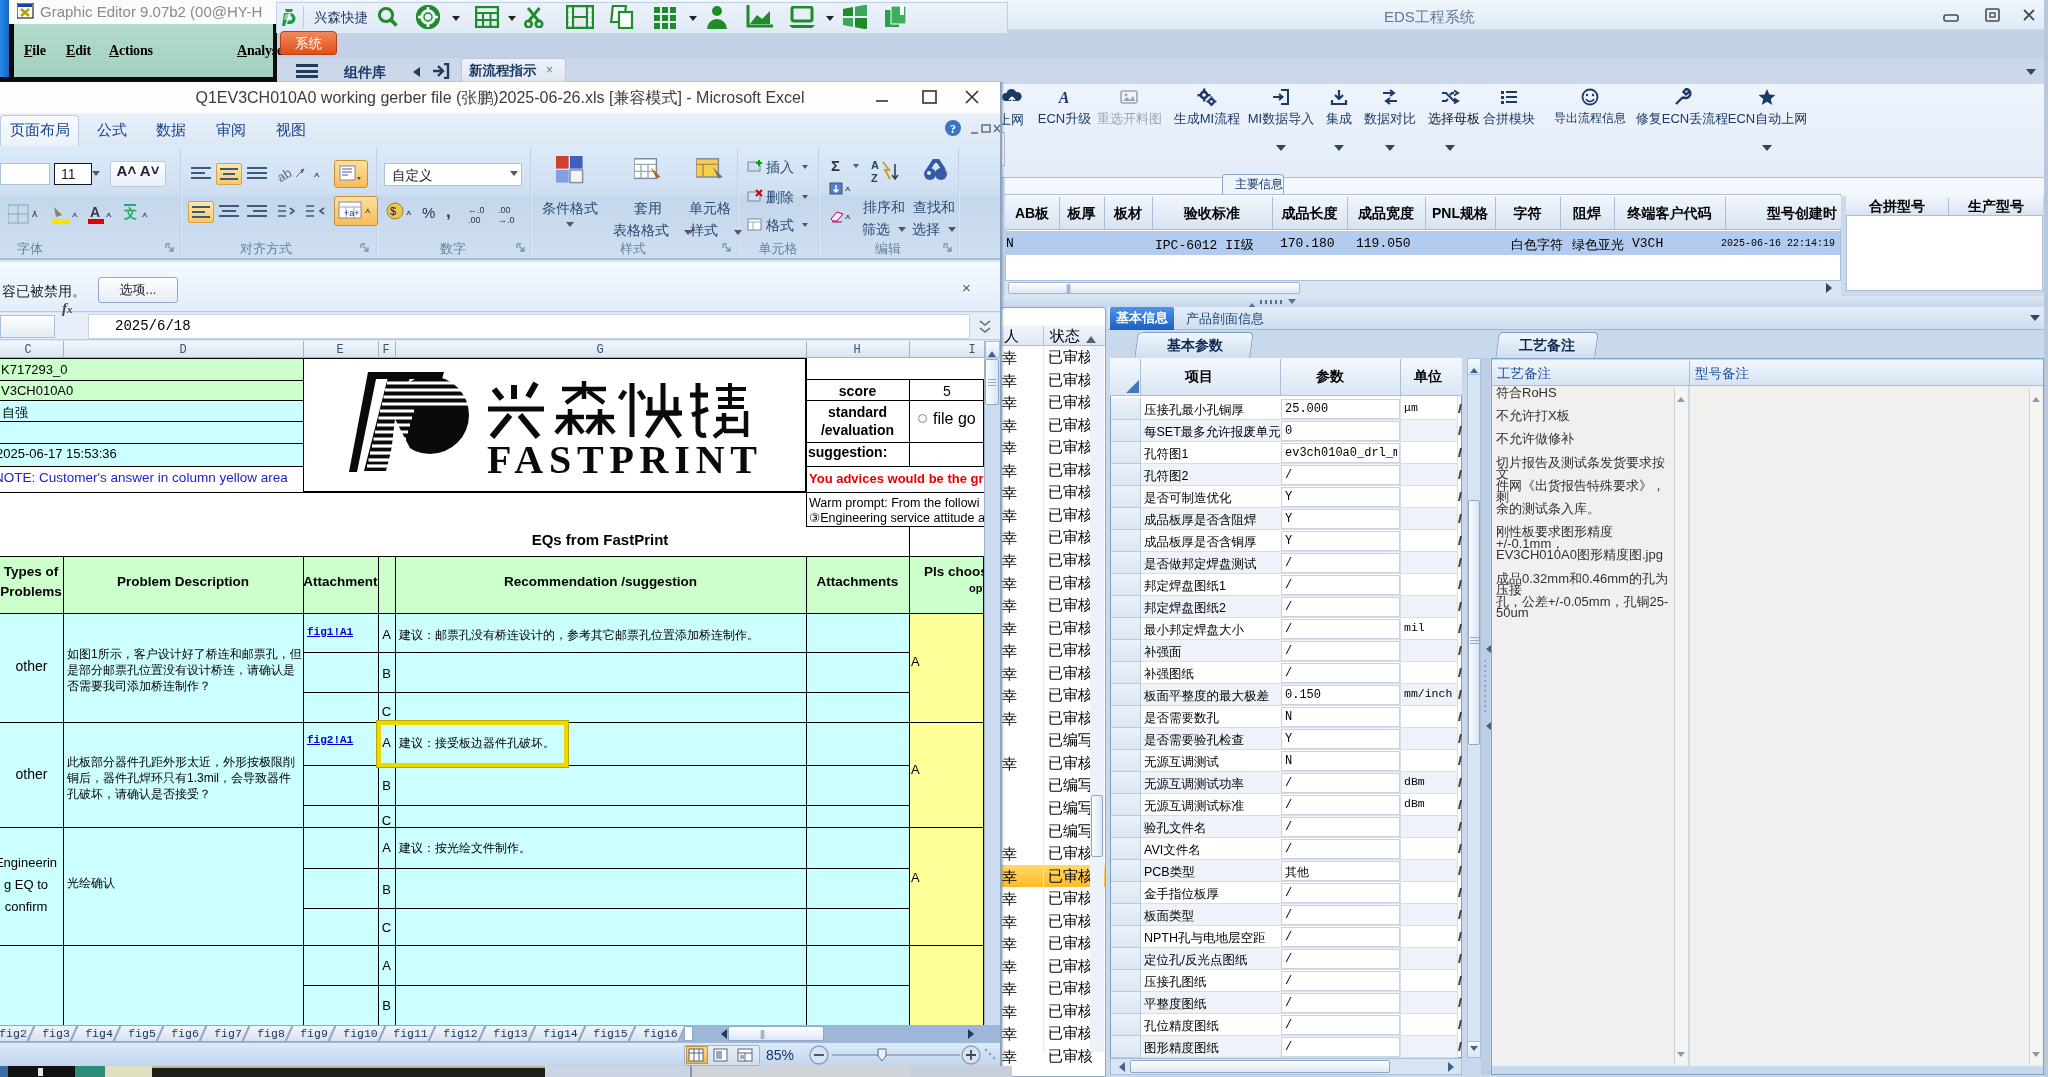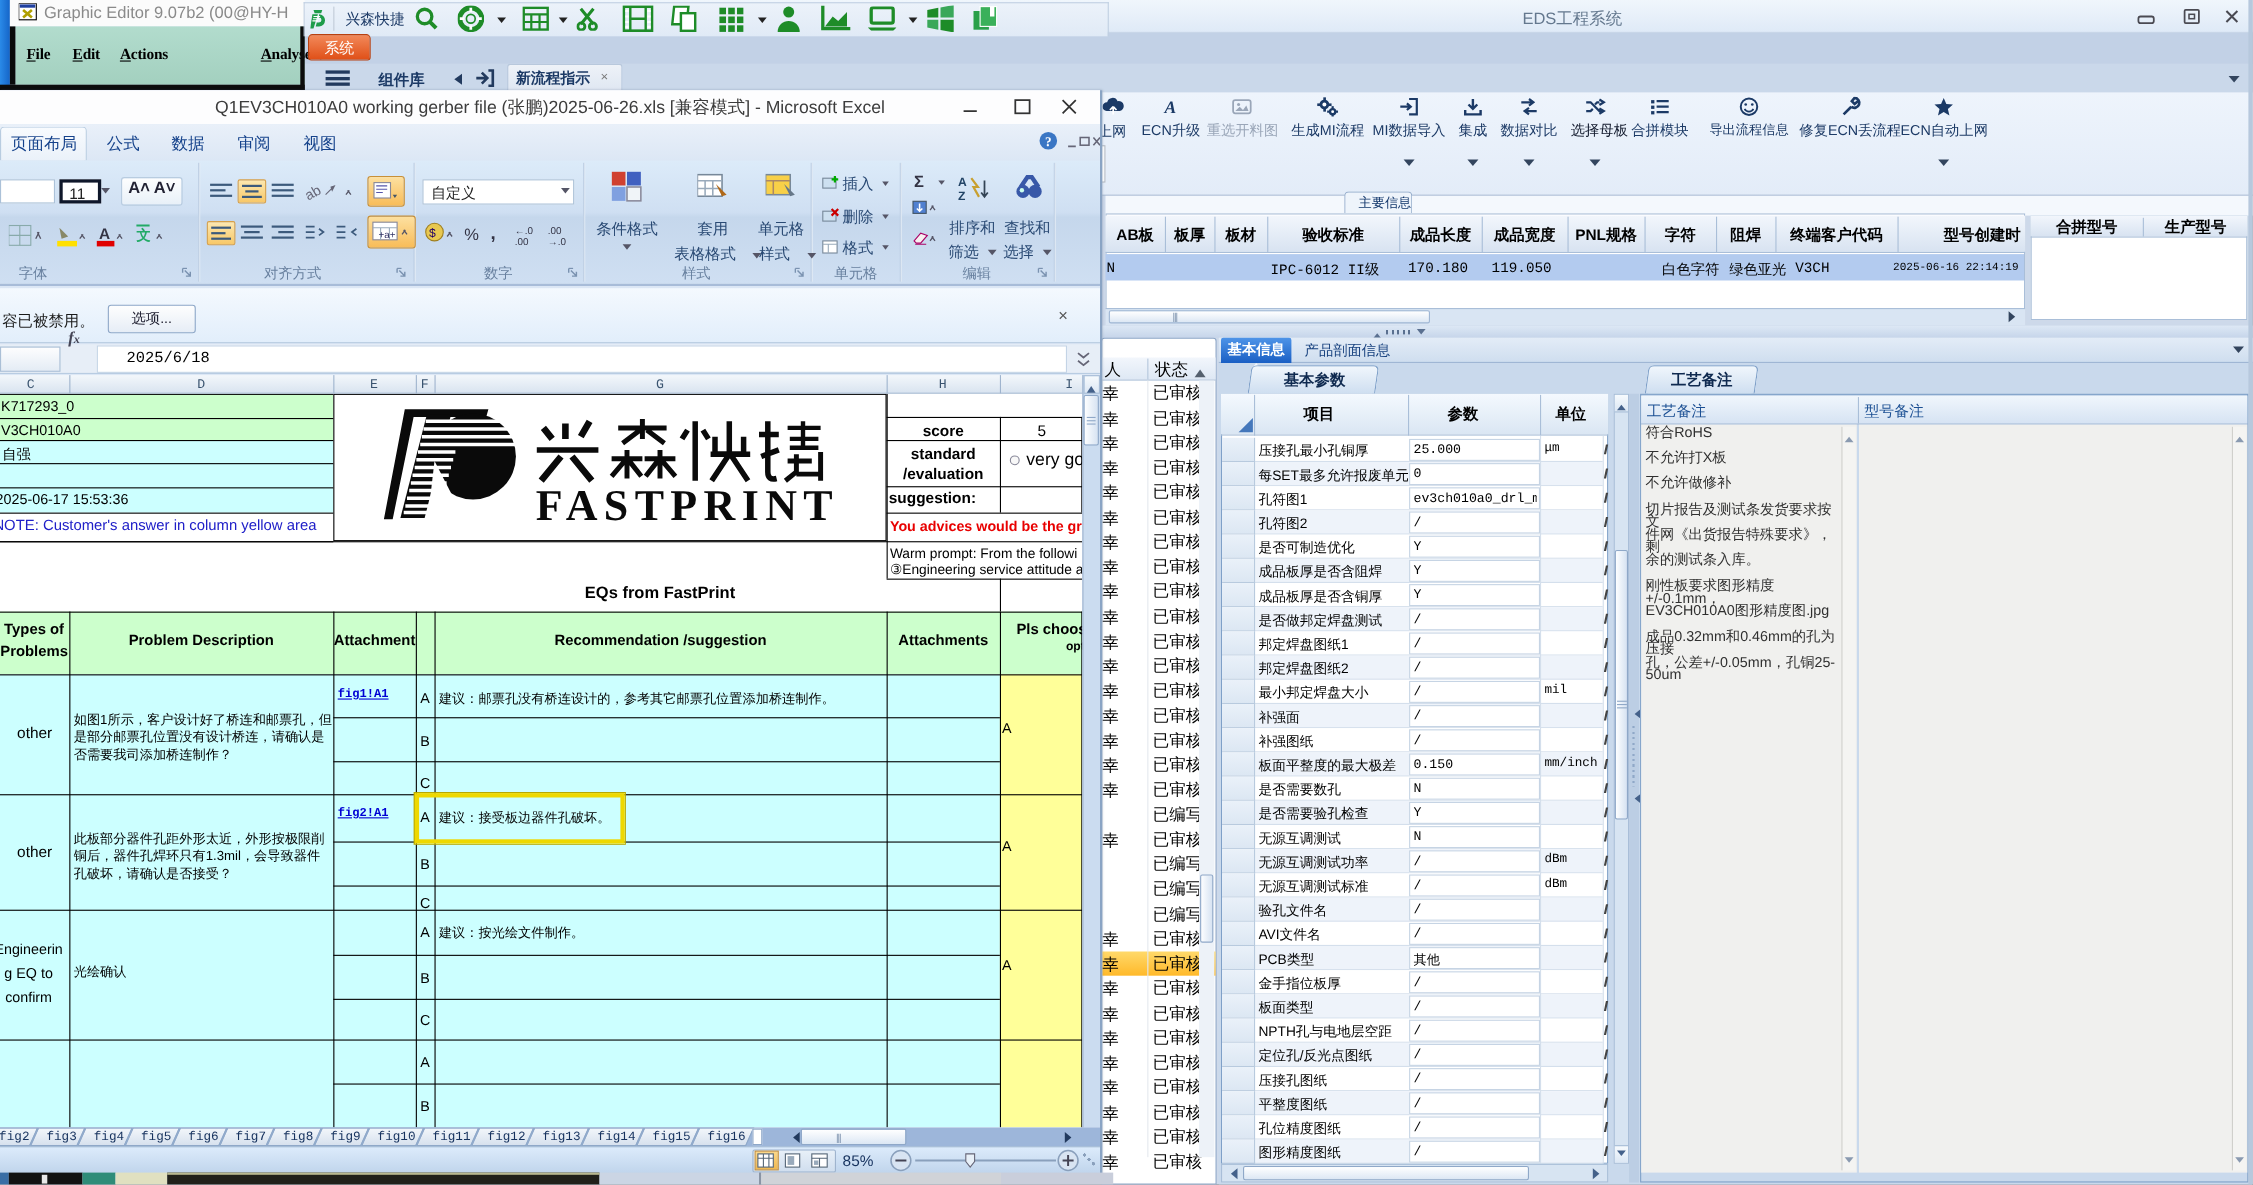--- a/index.html
+++ b/index.html
@@ -634,21 +634,21 @@
 <svg class="a" style="left:516px;top:243px" width="11" height="11" viewBox="0 0 11 11">
       <path d="M1 1 h4 M1 1 v4 M3 3 l5 5 M8 4 v4 h-4" stroke="#7a92b0" stroke-width="1.3" fill="none"></path>
     </svg>
 <svg class="a" style="left:722px;top:243px" width="11" height="11" viewBox="0 0 11 11">
       <path d="M1 1 h4 M1 1 v4 M3 3 l5 5 M8 4 v4 h-4" stroke="#7a92b0" stroke-width="1.3" fill="none"></path>
     </svg>
 <svg class="a" style="left:943px;top:243px" width="11" height="11" viewBox="0 0 11 11">
       <path d="M1 1 h4 M1 1 v4 M3 3 l5 5 M8 4 v4 h-4" stroke="#7a92b0" stroke-width="1.3" fill="none"></path>
     </svg>
 <div class="a" style="left:0;top:163px;width:50px;height:22px;background:#fff;border:1px solid #abc1d8;"></div>
-<div class="a" style="left:54px;top:163px;width:38px;height:22px;background:#fff;border:3px solid #0f172a;font-size:14px;color:#222;padding:2px 0 0 6px;">11</div>
+<div class="a" style="left:54px;top:163px;width:38px;height:22px;background:#fff;border:1px solid #0f172a;font-size:14px;color:#222;padding:2px 0 0 6px;">11</div>
 <div class="a" style="left:92px;top:171px;width:0;height:0;border:4px solid transparent;border-top:5px solid #556;"></div>
 <div class="a" style="left:110px;top:161px;width:56px;height:26px;background:linear-gradient(#fdfefe,#e8f0f8);border:1px solid #b8cce0;border-radius:3px;font-size:15px;font-weight:bold;color:#223;text-align:center;">A˄ A˅</div>
 <svg class="a" style="left:8px;top:203px" width="150" height="26" viewBox="0 0 150 26">
       <rect x="0" y="2" width="20" height="18" fill="none" stroke="#8aa"></rect>
       <path d="M0 11 h20 M10 2 v18" stroke="#8aa"></path>
       <path d="M26 8 l3 6 M27.5 8 l-3 6" stroke="#556" stroke-width="1.2"></path>
       <path d="M46 4 l8 8 -6 2z" fill="#886"></path>
       <rect x="44" y="16" width="18" height="5" fill="#ffe000"></rect>
       <path d="M66 10 l3 4 M67.5 10 l-3 4" stroke="#556" stroke-width="1.2"></path>
       <text x="82" y="14" font-size="14" font-weight="bold" fill="#334">A</text>
@@ -884,21 +884,21 @@
       <div class="a" style="left:806px;top:168px;width:178px;height:1px;background:#000;"></div>
       <div class="a" style="left:806px;top:0px;width:1px;height:168px;background:#000;"></div>
       <div class="a" style="left:909px;top:21px;width:1px;height:87px;background:#000;"></div>
       <div class="a" style="left:909px;top:168px;width:1px;height:30px;background:#000;"></div>
       <div class="a" style="left:983px;top:21px;width:1px;height:87px;background:#000;"></div>
       <div class="a" style="left:806px;top:25px;font-size:14px;color:#000;white-space:nowrap;font-weight:bold;width:103px;text-align:center;">score</div>
       <div class="a" style="left:917px;top:25px;font-size:14px;color:#000;white-space:nowrap;width:60px;text-align:center;">5</div>
       <div class="a" style="left:806px;top:46px;font-size:14px;color:#000;white-space:nowrap;font-weight:bold;width:103px;text-align:center;">standard</div>
       <div class="a" style="left:806px;top:64px;font-size:14px;color:#000;white-space:nowrap;font-weight:bold;width:103px;text-align:center;">/evaluation</div>
       <div class="a" style="left:918px;top:56px;width:9px;height:9px;border:1.5px solid #889;border-radius:50%;background:#f8f8f8;"></div>
-      <div class="a" style="left:933px;top:52px;font-size:16px;color:#000;white-space:nowrap;">very go</div>
+      <div class="a" style="left:933px;top:52px;font-size:16px;color:#000;white-space:nowrap;">file go</div>
       <div class="a" style="left:808px;top:86px;font-size:14px;color:#000;white-space:nowrap;font-weight:bold;">suggestion:</div>
       <div class="a" style="left:809px;top:113px;font-size:13px;color:#e80000;white-space:nowrap;font-weight:bold;">You advices would be the greate</div>
       <div class="a" style="left:809px;top:138px;font-size:12.5px;color:#000;white-space:nowrap;">Warm prompt:  From the followi</div>
       <div class="a" style="left:809px;top:152px;font-size:12.5px;color:#000;white-space:nowrap;">③Engineering service attitude a</div>
       <div class="a" style="left:400px;top:173px;font-size:15px;color:#000;white-space:nowrap;font-weight:bold;width:400px;text-align:center;">EQs from FastPrint</div>
       <div class="a" style="left:0;top:198px;width:984px;height:57px;background:#ccffcc;"></div>
       <div class="a" style="left:0;top:255px;width:909px;height:412px;background:#ccffff;"></div>
       <div class="a" style="left:909px;top:255px;width:75px;height:412px;background:#ffff99;"></div>
       <div class="a" style="left:0px;top:198px;width:984px;height:1px;background:#000;"></div>
       <div class="a" style="left:0px;top:255px;width:984px;height:1px;background:#000;"></div>

